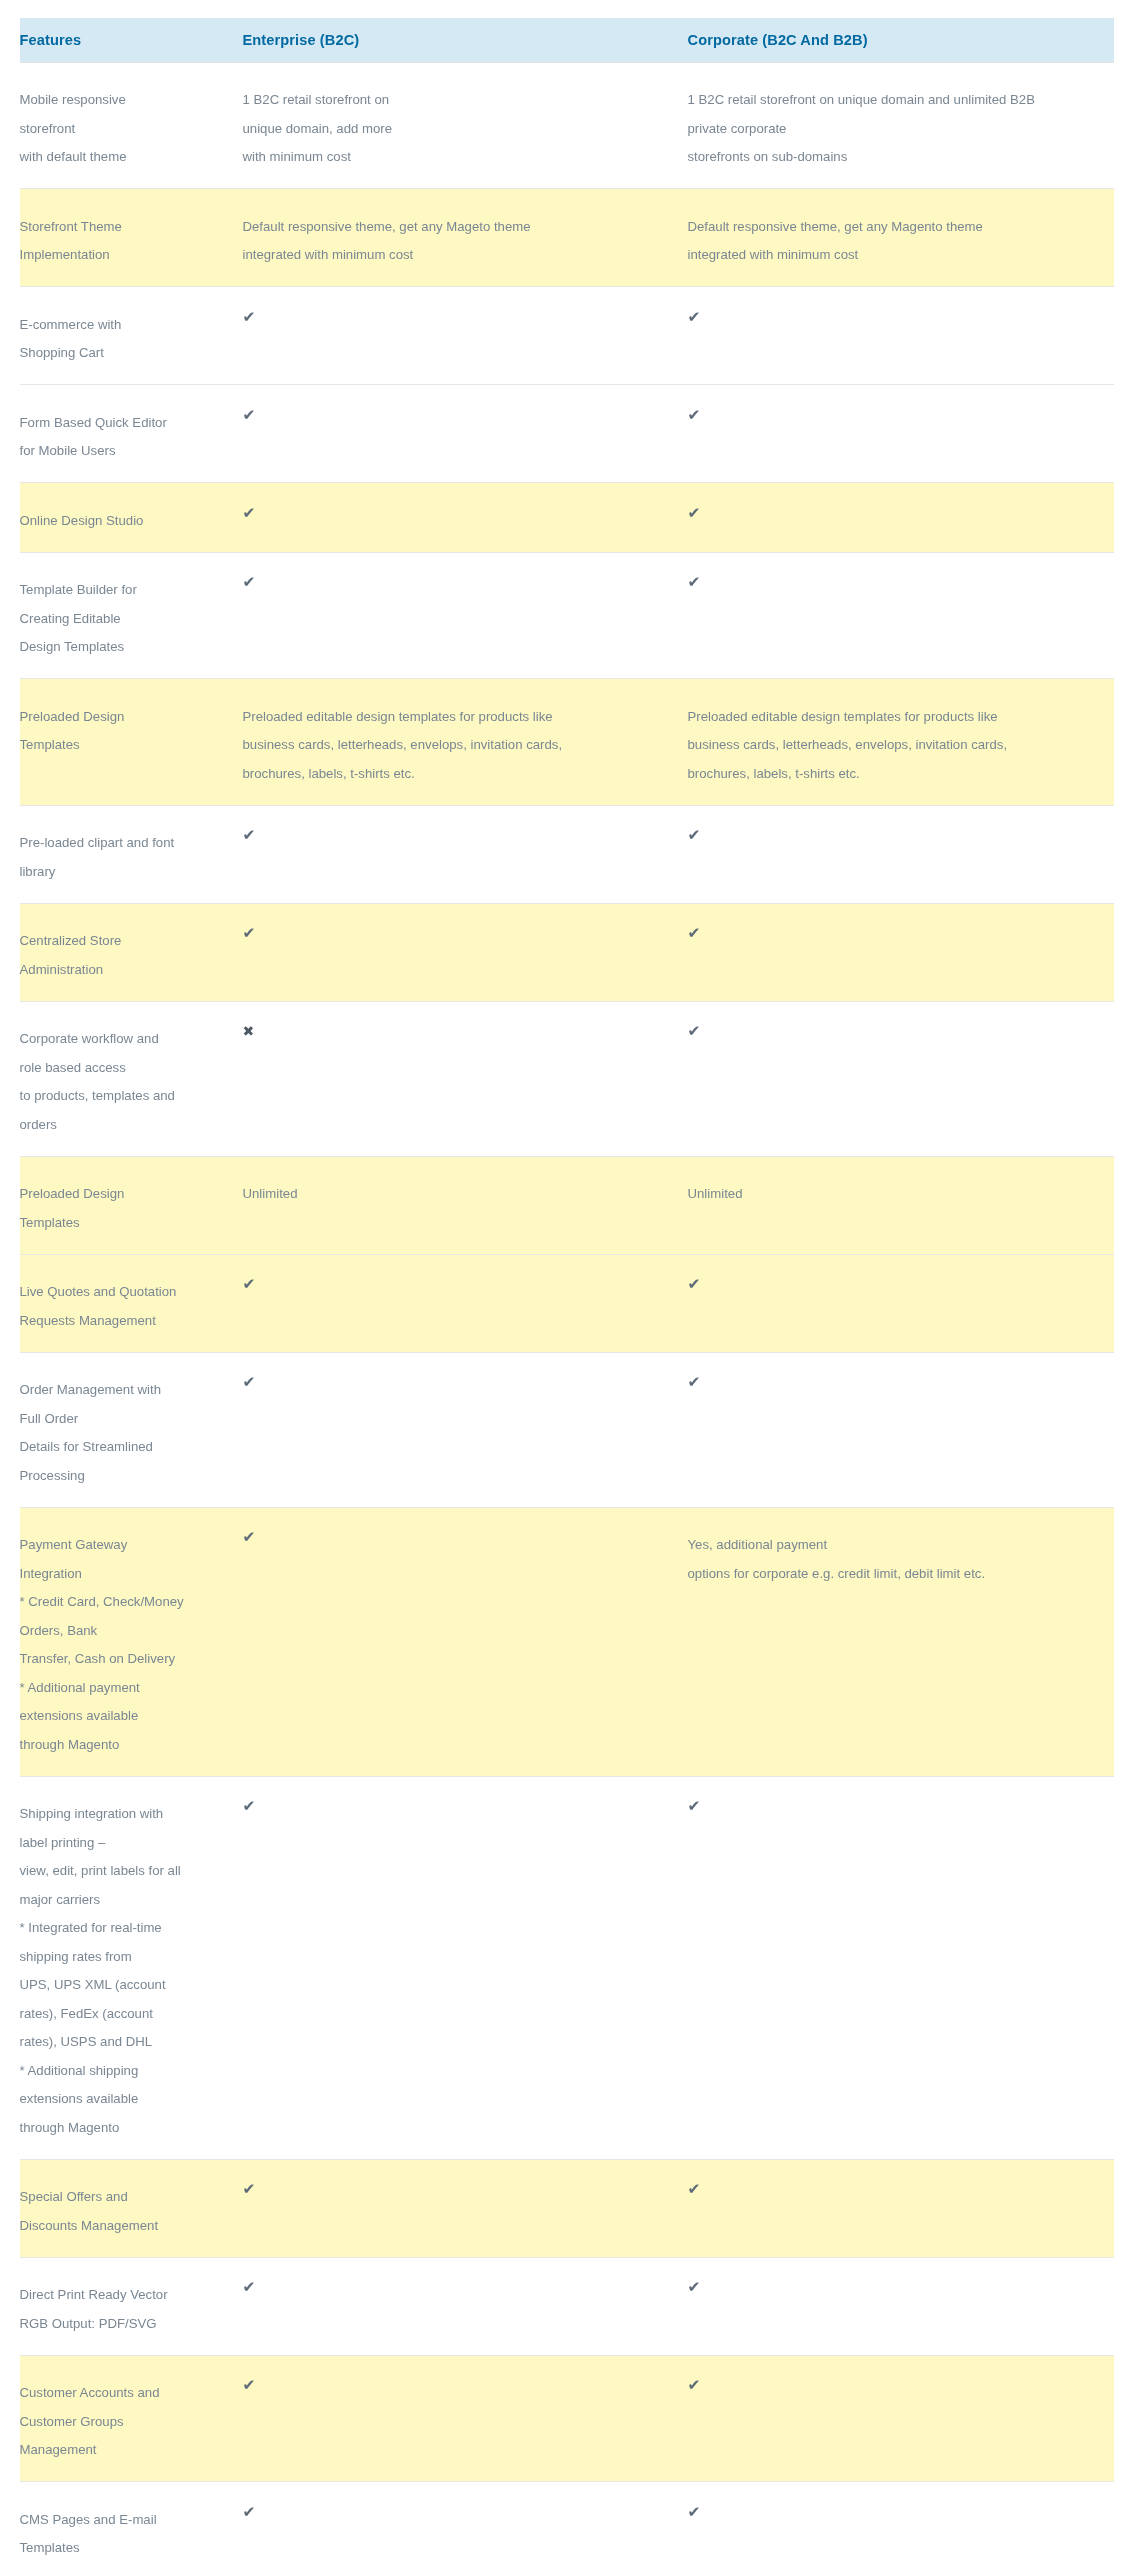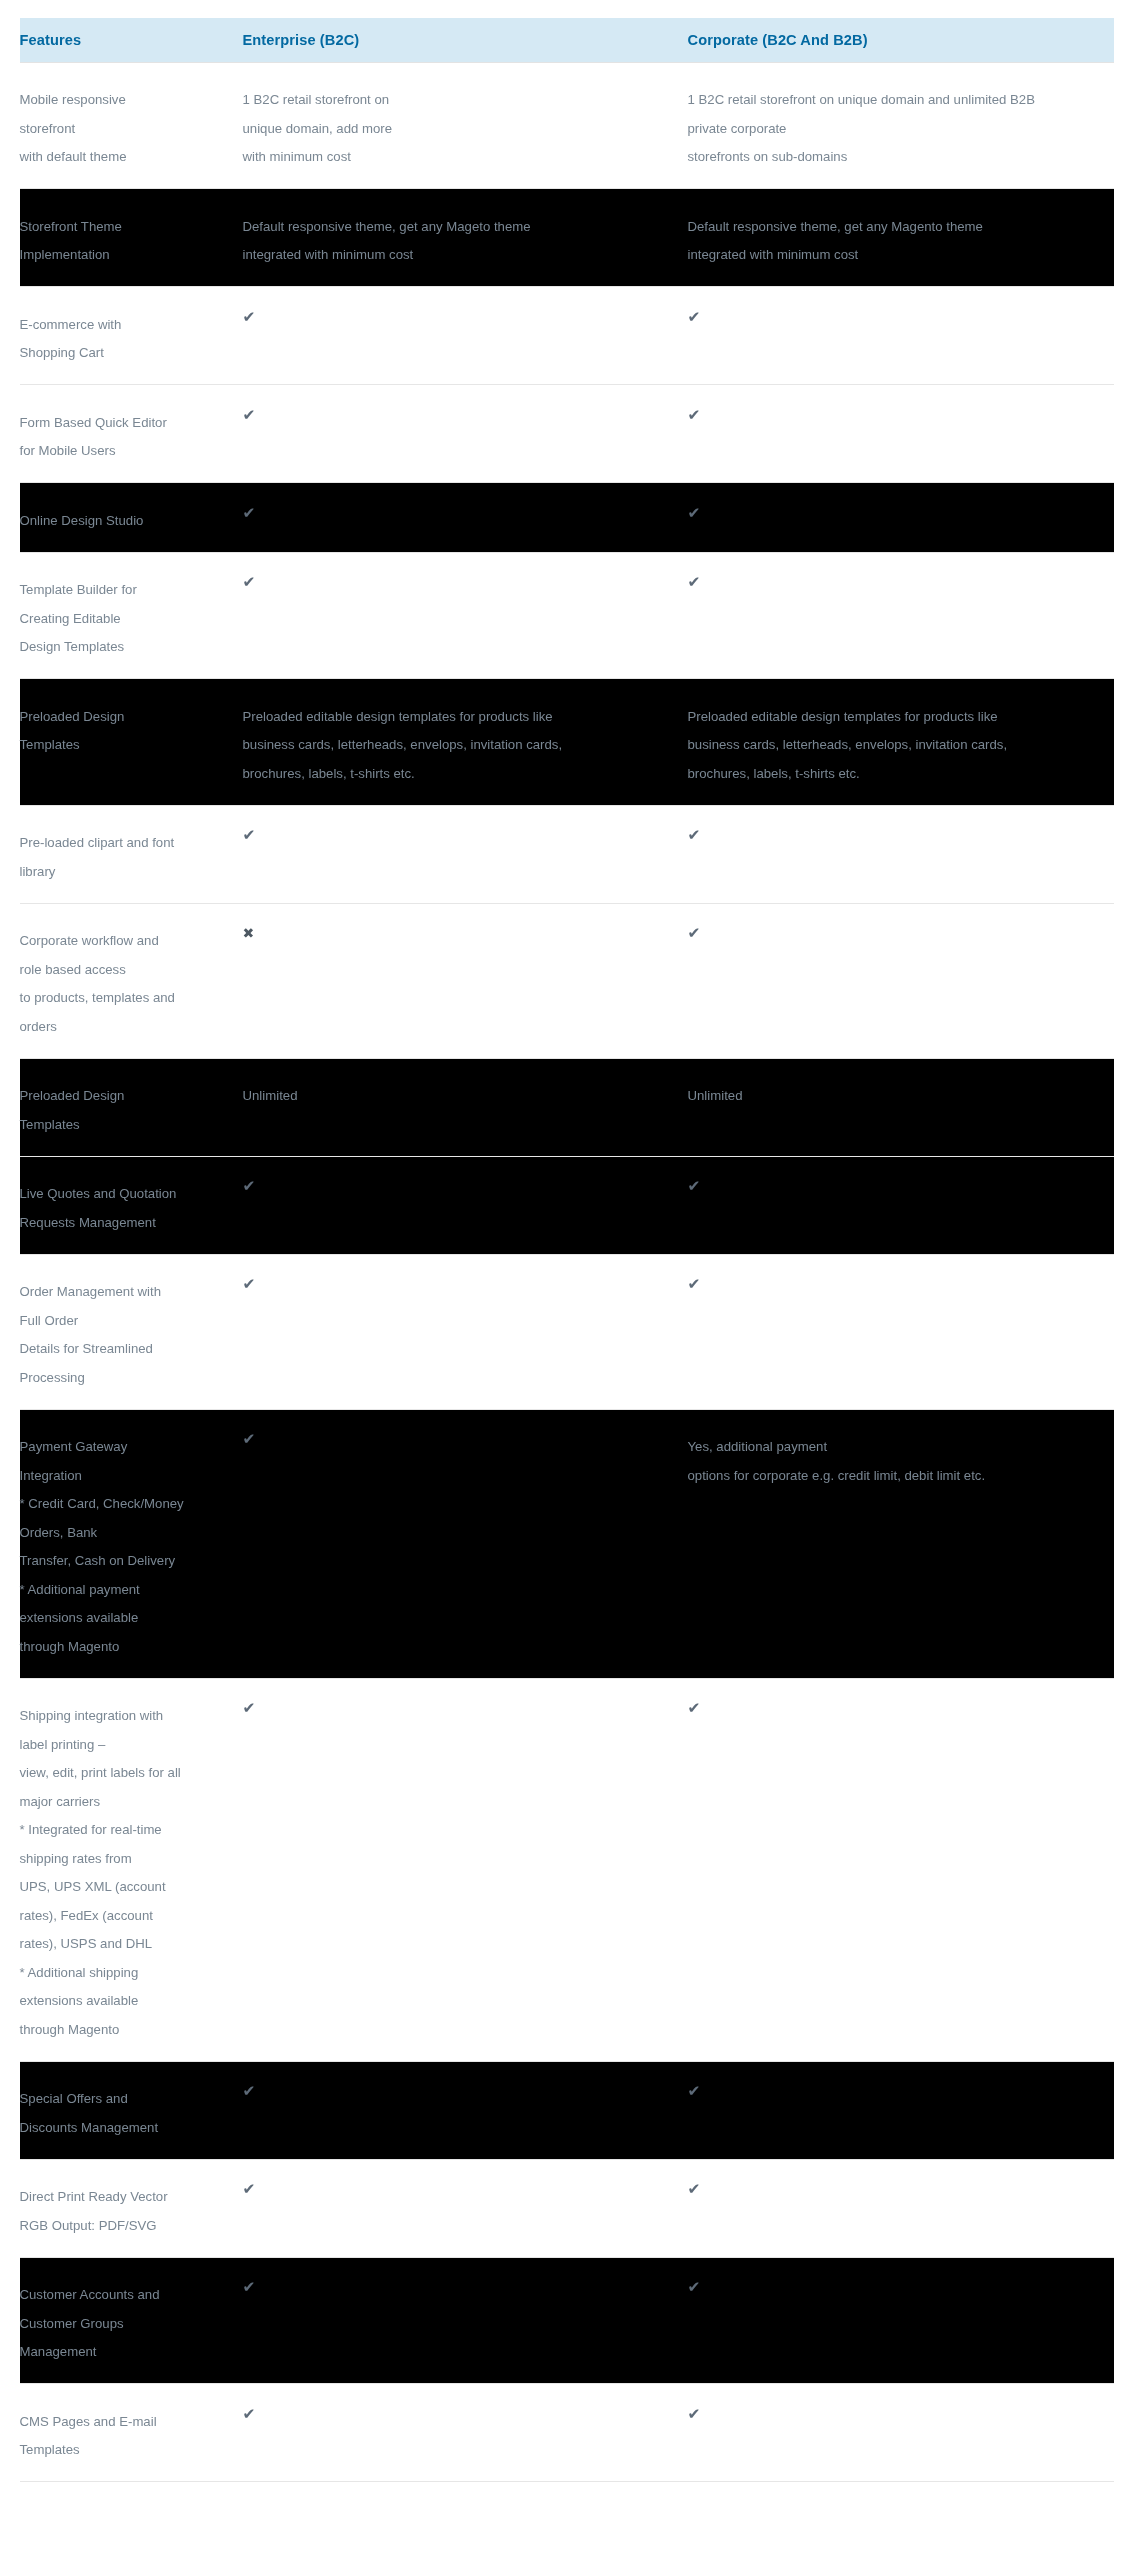--- a/index.html
+++ b/index.html
@@ -49,21 +49,21 @@
   tbody td {
     vertical-align: top;
     font-size: 13.2px;
     line-height: 28.5px;
     color: #7a8793;
     padding: 15.3px 9.7px 16.7px 0;
     border-bottom: 0.7px solid #e6e6e6;
     font-weight: 400;
   }
   tbody tr.alt td {
-    background: #000000;
+    background: #fef9c3;
   }
   tbody tr:last-child td {
     border-bottom: 0.7px solid #e6e6e6;
   }
 
   td.cell-feature { padding-right: 15.3px; }
 
   .mark {
     display: inline-block;
     font-size: 15.3px;
@@ -177,20 +177,28 @@
           </td>
         </tr>
         <tr>
           <td class="cell-feature">
             <span class="txt">Pre-loaded clipart and font
 library</span>
           </td>
           <td class="cell-enterprise"><span class="mark">✔</span></td>
           <td class="cell-corporate"><span class="mark">✔</span></td>
         </tr>
+        <tr class="alt">
+          <td class="cell-feature">
+            <span class="txt">Centralized Store
+Administration</span>
+          </td>
+          <td class="cell-enterprise"><span class="mark">✔</span></td>
+          <td class="cell-corporate"><span class="mark">✔</span></td>
+        </tr>
         <tr>
           <td class="cell-feature">
             <span class="txt">Corporate workflow and
 role based access
 to products, templates and
 orders</span>
           </td>
           <td class="cell-enterprise"><span class="mark cross">✖</span></td>
           <td class="cell-corporate"><span class="mark">✔</span></td>
         </tr>

